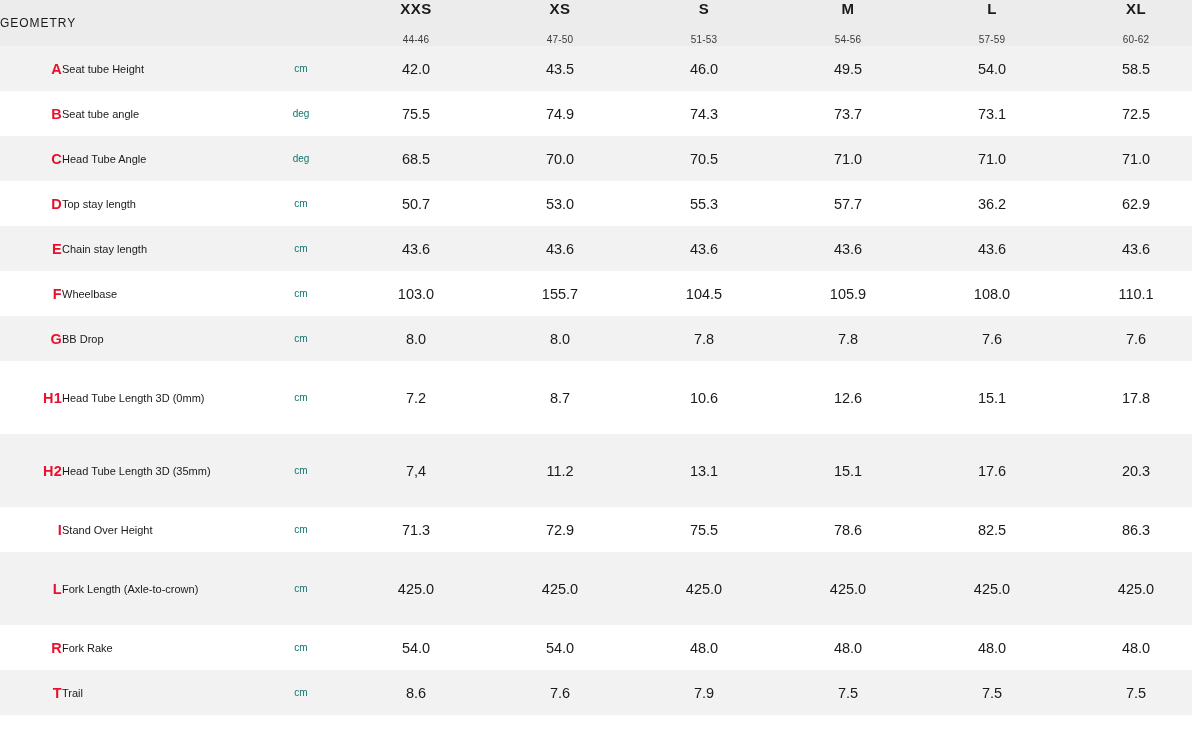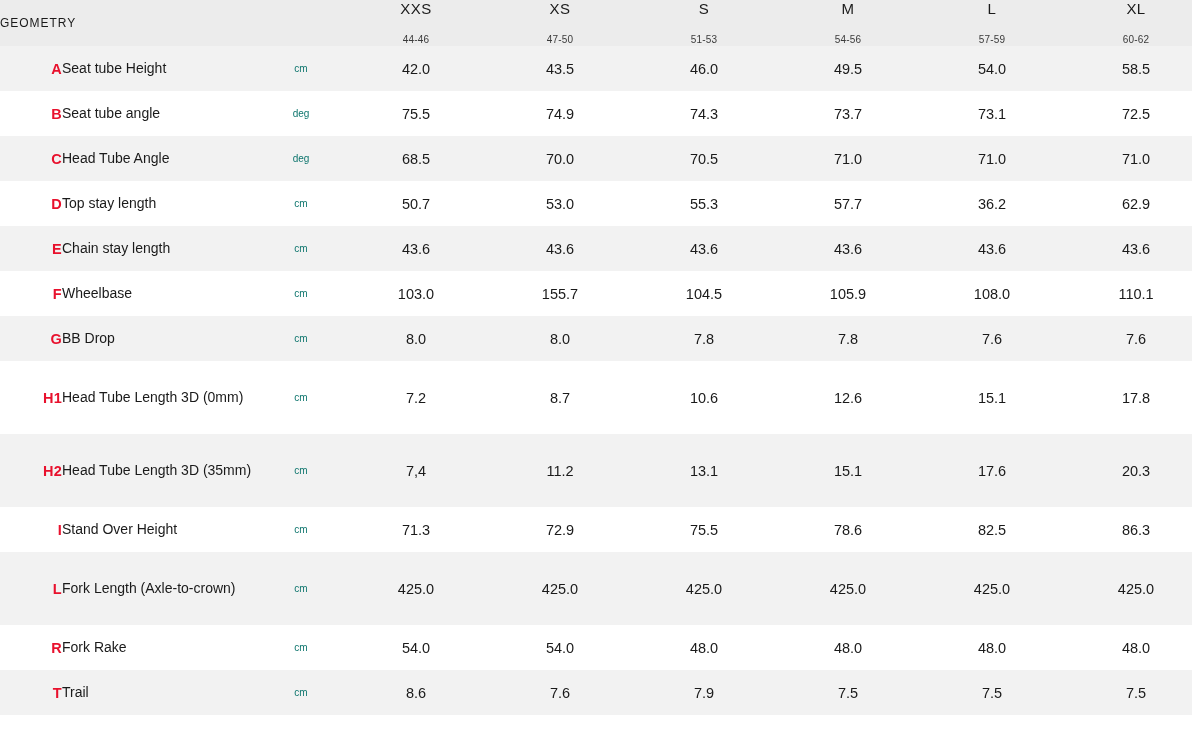--- a/index.html
+++ b/index.html
@@ -45,21 +45,21 @@
     font-weight: 400;
     text-align: left;
     color: #1a1a1a;
     padding-left: 30px;
   }
   .size-head {
     text-align: center;
   }
   .size-label {
     font-size: 15px;
-    font-weight: 400;
+    font-weight: 700;
     letter-spacing: 0.03em;
     color: #1a1a1a;
     line-height: 1.15;
   }
   .size-range {
     font-size: 10px;
     font-weight: 400;
     color: #3a3a3a;
     letter-spacing: 0.02em;
     line-height: 1.2;
@@ -72,21 +72,21 @@
 
   .cell-letter {
     color: #e8112d;
     font-weight: 700;
     font-size: 14.5px;
     text-align: right;
     padding-right: 14px;
     letter-spacing: 0.02em;
   }
   .cell-name {
-    font-size: 14px;
+    font-size: 11px;
     color: #1a1a1a;
     text-align: left;
     line-height: 1.5;
     padding-right: 12px;
   }
   .cell-unit {
     font-size: 10px;
     color: #0f766e;
     text-align: center;
   }

